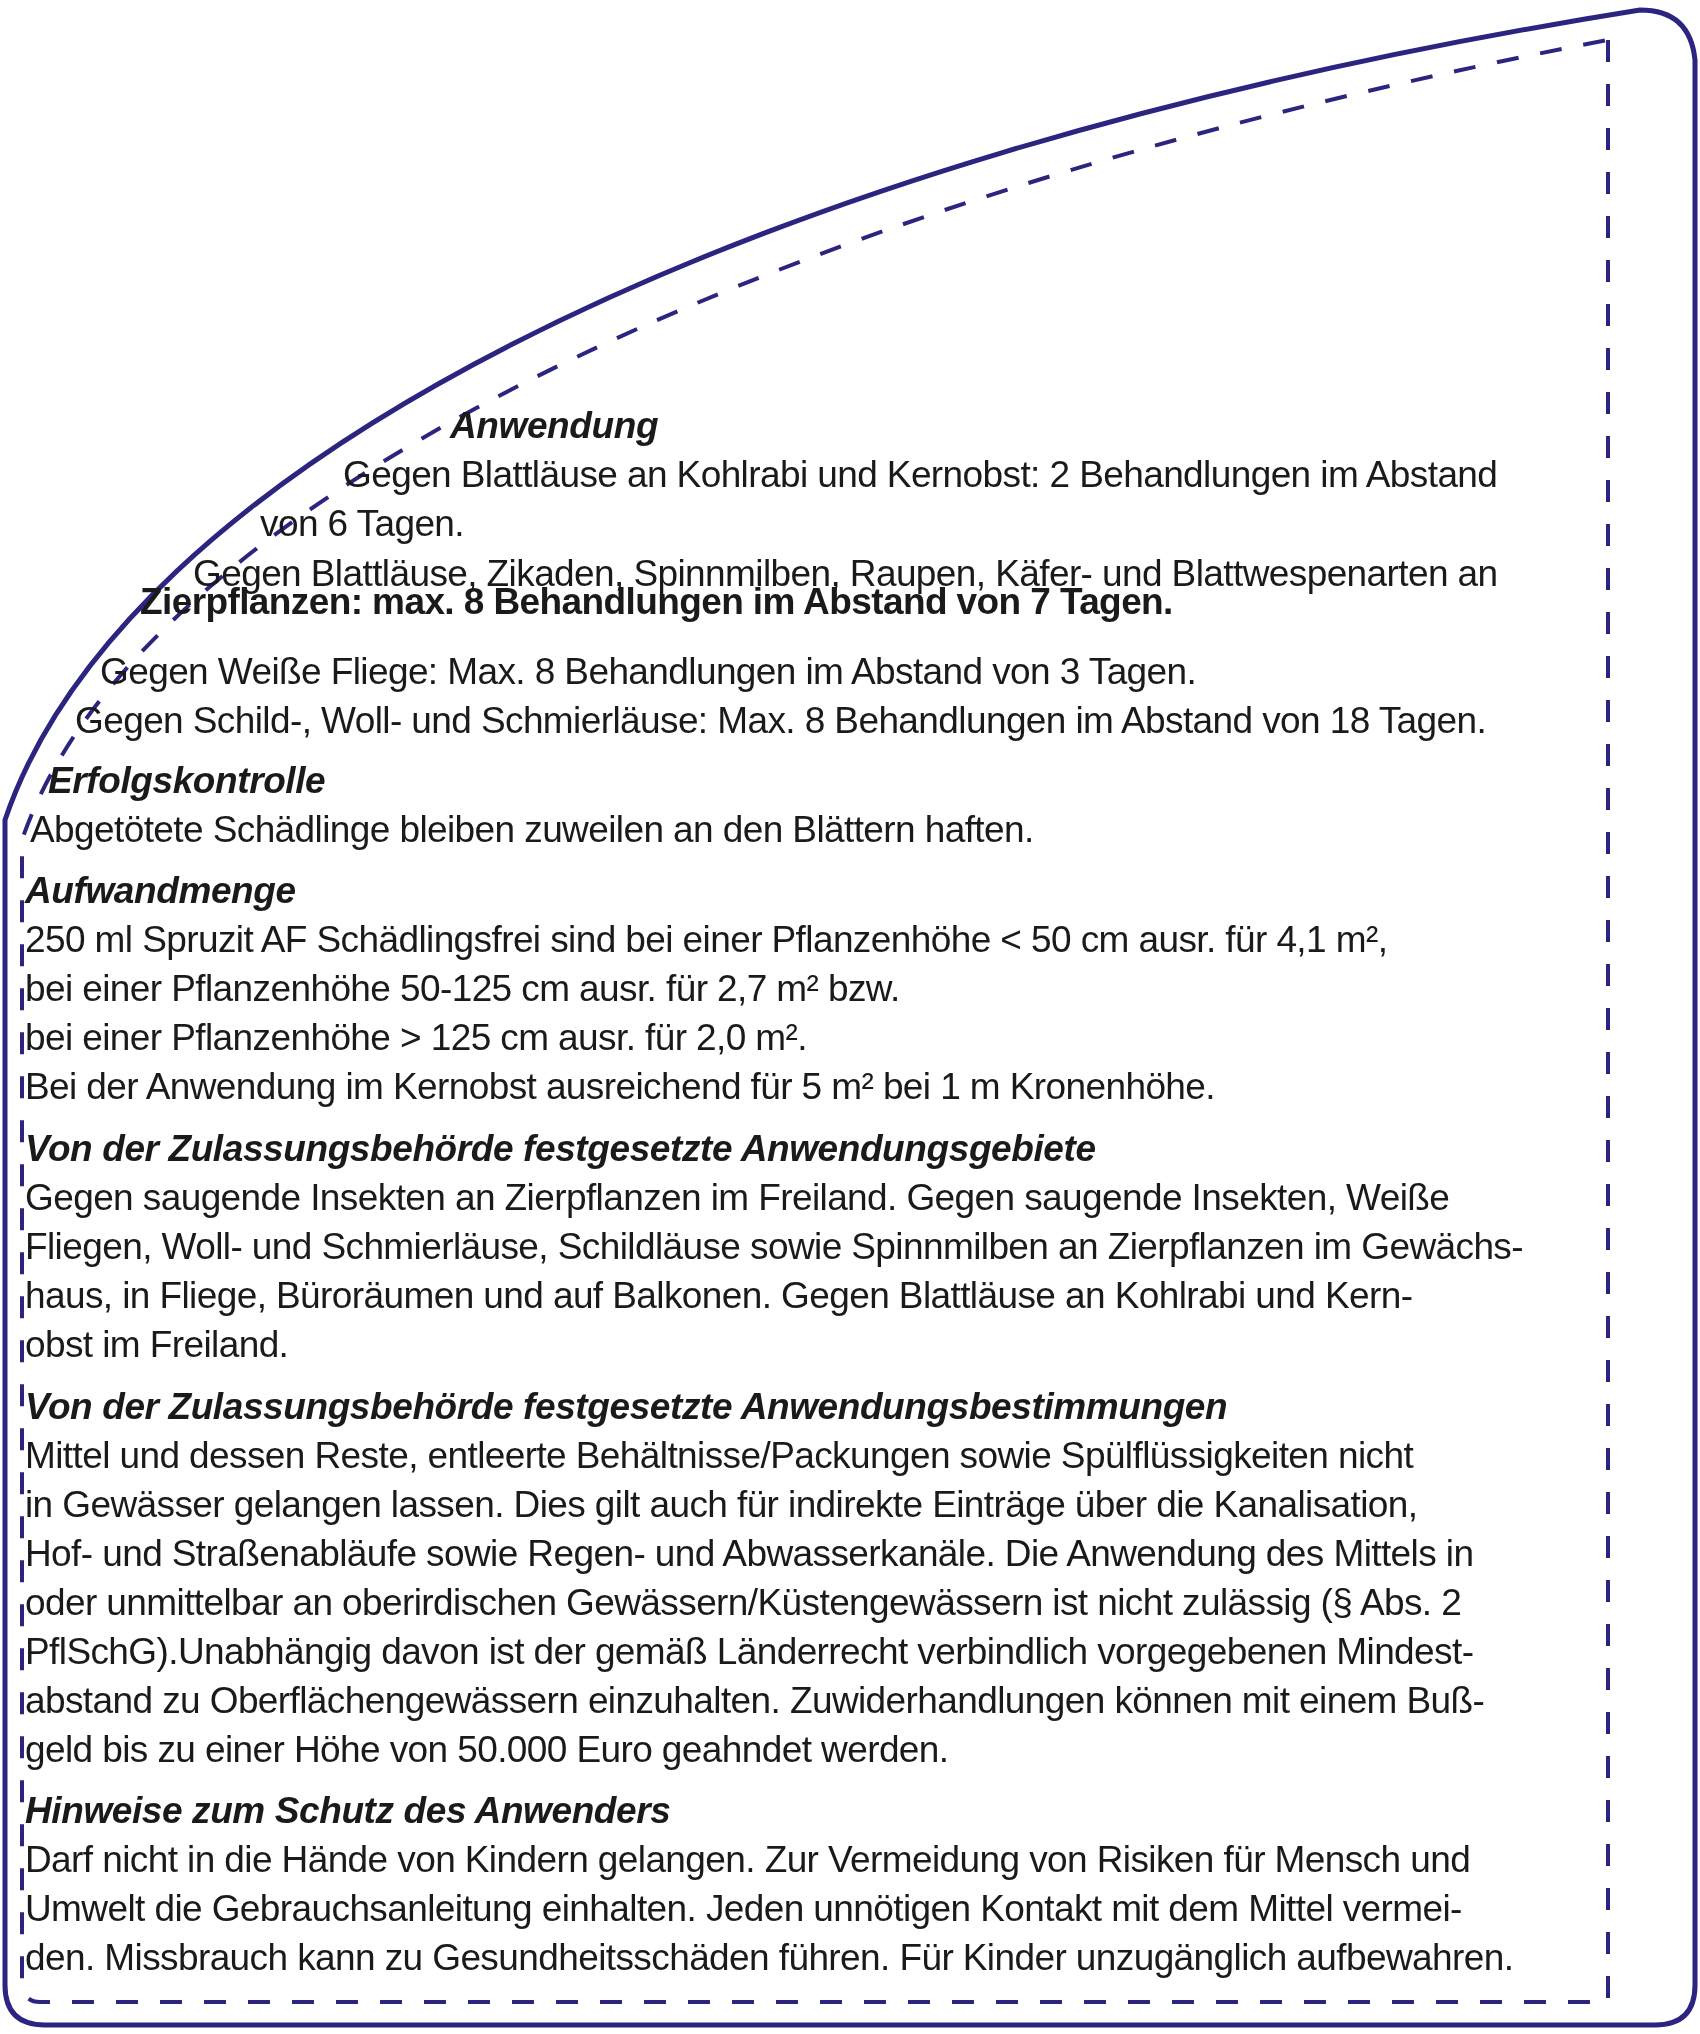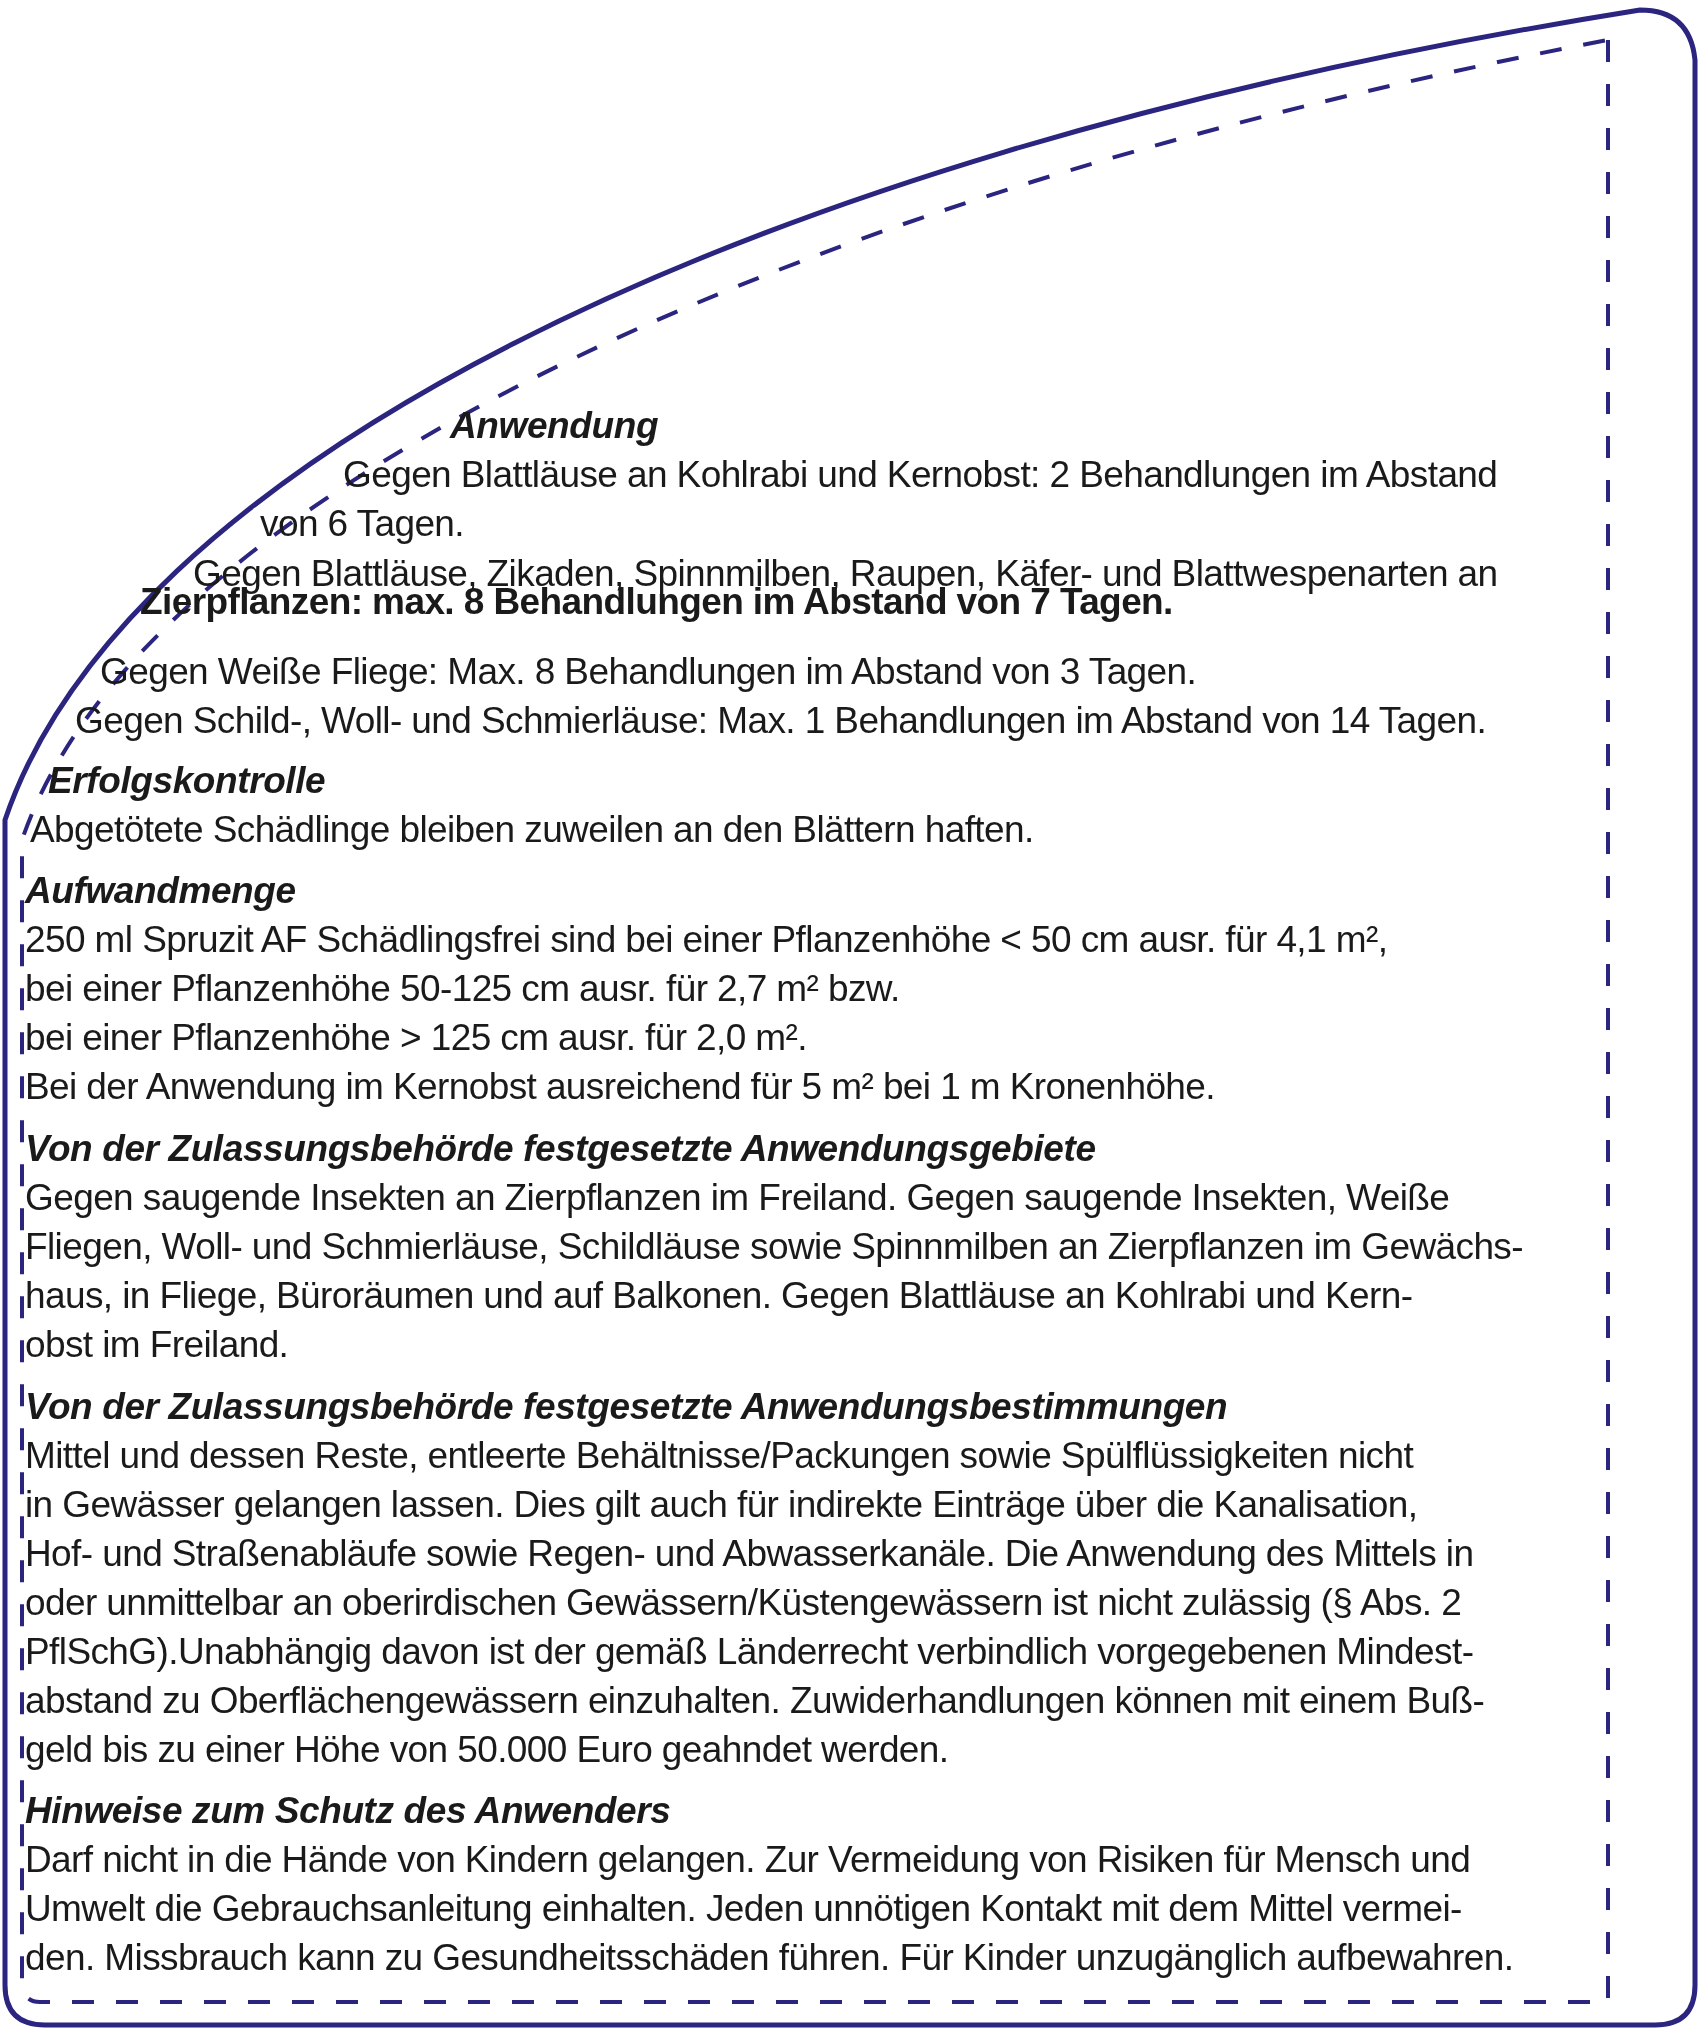--- a/index.html
+++ b/index.html
@@ -33,21 +33,21 @@
 </svg>
 
 <div>
 
   <div class="ln hd" style="left:450px;top:401px;">Anwendung</div>
   <div class="ln" style="left:343px;top:450px;">Gegen Blattläuse an Kohlrabi und Kernobst: 2 Behandlungen im Abstand</div>
   <div class="ln" style="left:260px;top:499px;">von 6 Tagen.</div>
   <div class="ln" style="left:193px;top:549px;">Gegen Blattläuse, Zikaden, Spinnmilben, Raupen, Käfer- und Blattwespenarten an</div>
   <div class="ln" style="left:140px;top:577px;font-weight:bold;">Zierpflanzen: max. 8 Behandlungen im Abstand von 7 Tagen.</div>
   <div class="ln" style="left:100px;top:647px;">Gegen Weiße Fliege: Max. 8 Behandlungen im Abstand von 3 Tagen.</div>
-  <div class="ln" style="left:75px;top:696px;">Gegen Schild-, Woll- und Schmierläuse: Max. 1 Behandlungen im Abstand von 14 Tagen.</div>
+  <div class="ln" style="left:75px;top:696px;">Gegen Schild-, Woll- und Schmierläuse: Max. 8 Behandlungen im Abstand von 18 Tagen.</div>
 
   <div class="ln hd" style="left:48px;top:756px;">Erfolgskontrolle</div>
   <div class="ln" style="left:30px;top:805px;">Abgetötete Schädlinge bleiben zuweilen an den Blättern haften.</div>
 
   <div class="ln hd" style="left:25px;top:866px;">Aufwandmenge</div>
   <div class="ln" style="left:25px;top:915px;">250 ml Spruzit AF Schädlingsfrei sind bei einer Pflanzenhöhe &lt; 50 cm ausr. für 4,1 m²,</div>
   <div class="ln" style="left:25px;top:964px;">bei einer Pflanzenhöhe 50-125 cm ausr. für 2,7 m² bzw.</div>
   <div class="ln" style="left:25px;top:1013px;">bei einer Pflanzenhöhe &gt; 125 cm ausr. für 2,0 m².</div>
   <div class="ln" style="left:25px;top:1062px;">Bei der Anwendung im Kernobst ausreichend für 5 m² bei 1 m Kronenhöhe.</div>
 

